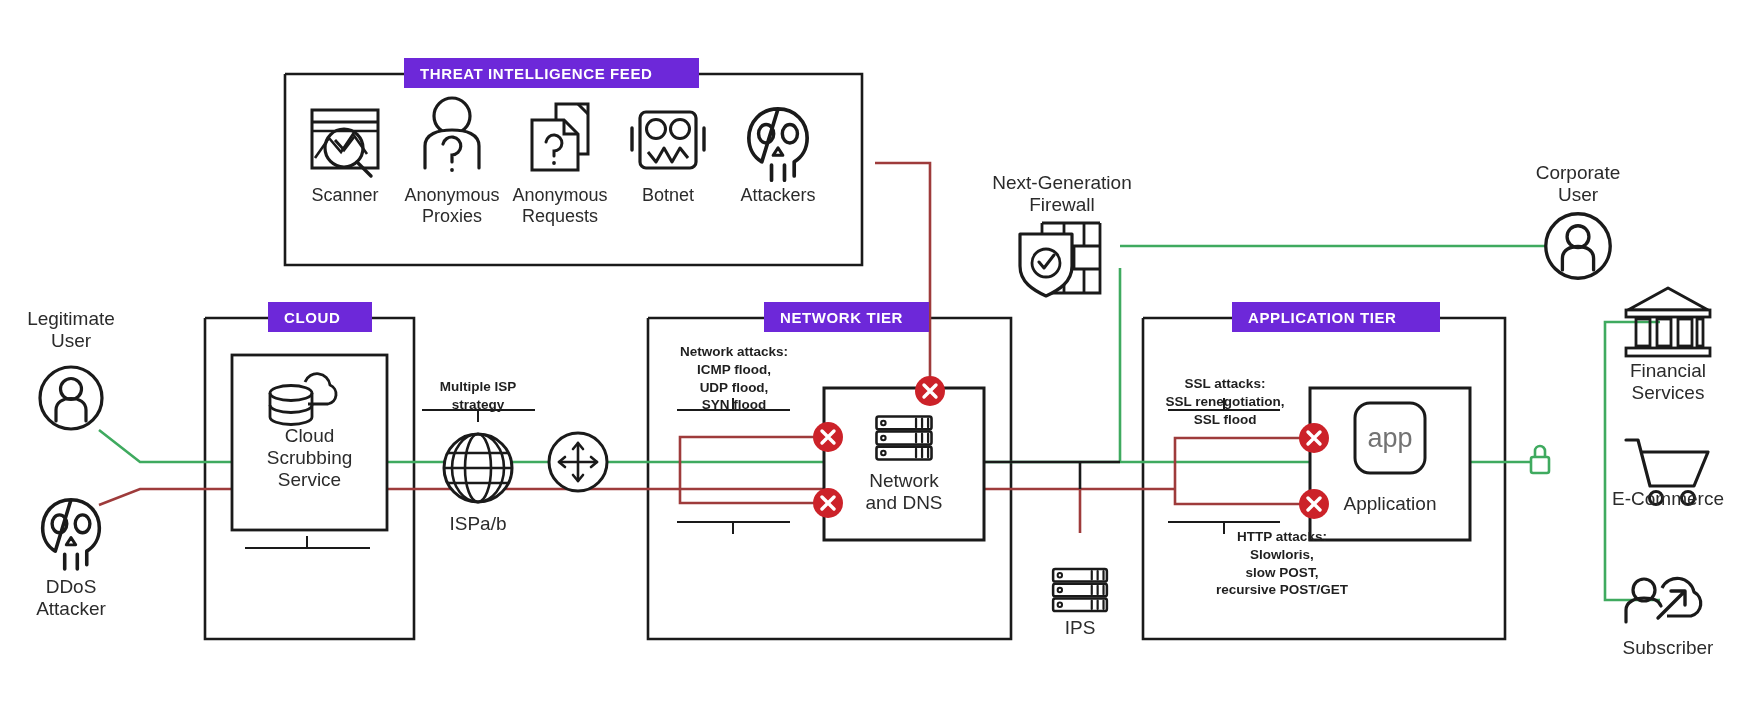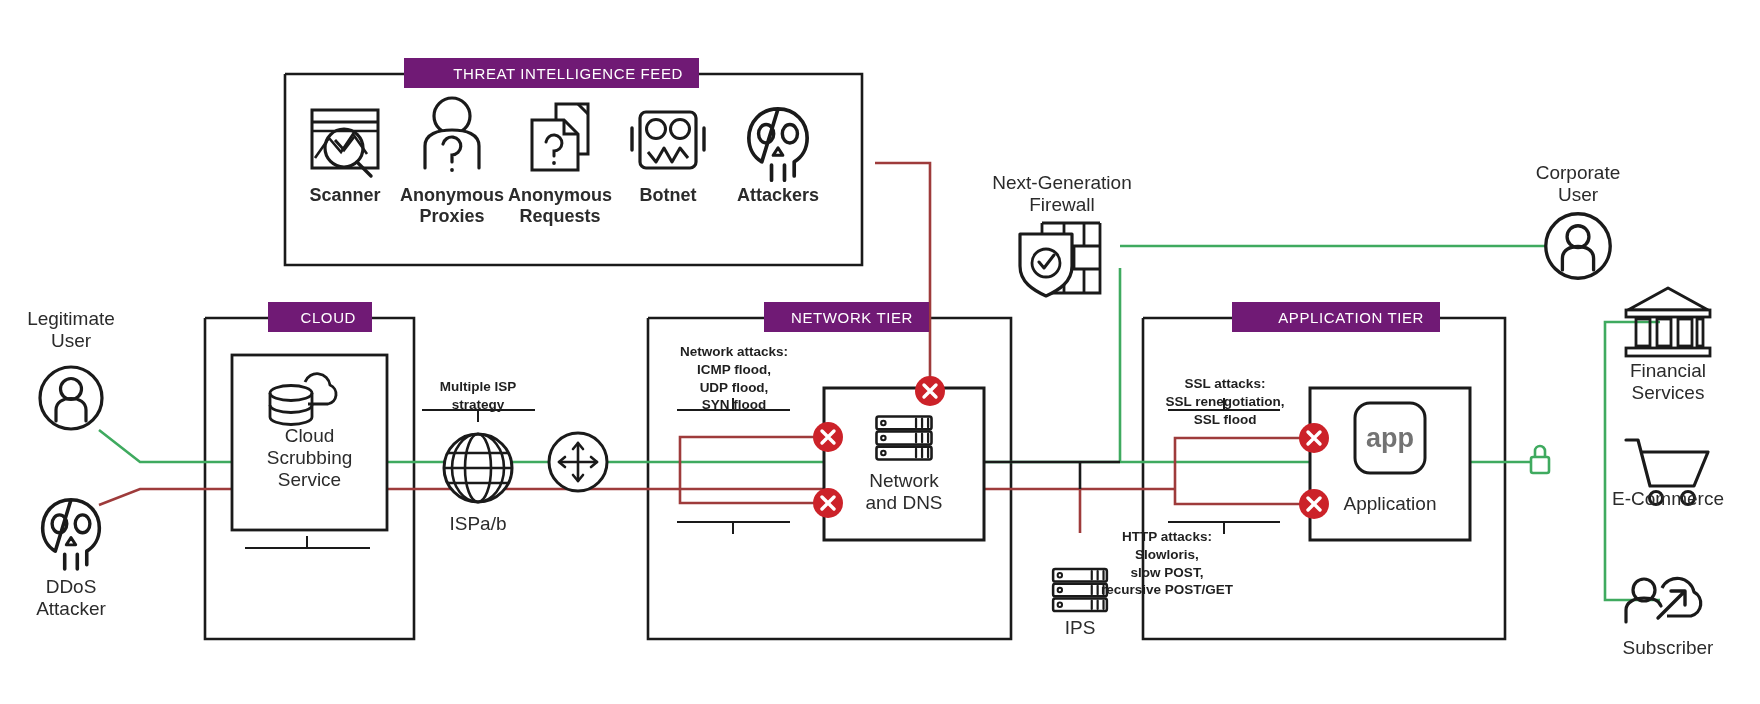--- a/index.html
+++ b/index.html
@@ -1,24 +1,24 @@
 <!DOCTYPE html>
 <html><head>
 <meta charset="utf-8">
 <style>
   html,body{margin:0;padding:0;background:#ffffff;}
   body{width:1760px;height:704px;font-family:"Liberation Sans",sans-serif;color:#1a1a1a;overflow:hidden;}
   #stage{position:relative;width:1760px;height:704px;}
   svg#diagram{position:absolute;left:0;top:0;width:1760px;height:704px;}
-  .lbl{position:absolute;text-align:center;line-height:1.15;pointer-events:none;font-weight:bold;}
+  .lbl{position:absolute;text-align:center;line-height:1.15;pointer-events:none;}
   .lbl-plain{font-size:19px;color:#2b2b2b;font-weight:400;}
   .lbl-bold{font-size:13.5px;font-weight:bold;color:#1f1f1f;line-height:1.32;}
   .lbl-icon{font-size:18px;color:#2b2b2b;}
-  .tierchip{position:absolute;background:#701a75;color:#fff;font-weight:normal;
-    font-size:15px;letter-spacing:.6px;padding:7px 16px 6px 16px;text-align:right;
+  .tierchip{position:absolute;background:#6d28d9;color:#fff;font-weight:bold;
+    font-size:15px;letter-spacing:.6px;padding:7px 16px 6px 16px;text-align:left;
     font-family:"Liberation Sans",sans-serif;}
   .appword{font-size:27px;color:#737373;}
 </style>
 </head>
 <body>
 
 <div id="stage">
 
 <svg id="diagram" viewBox="0 0 1760 704">
   <defs>
@@ -297,21 +297,21 @@
 <div class="lbl lbl-bold" style="left:655px;top:343px;width:158px;white-space:pre-line;">Network attacks:
 ICMP flood,
 UDP flood,
 SYN flood</div>
 <div class="lbl lbl-plain" style="left:824px;top:470px;width:160px;white-space:pre-line;">Network
 and DNS</div>
 
 <div class="lbl lbl-bold" style="left:1146px;top:355px;width:158px;white-space:pre-line;margin-top:20px;">SSL attacks:
 SSL renegotiation,
 SSL flood</div>
-<div class="lbl lbl-bold" style="left:1081px;top:528px;width:172px;white-space:pre-line;text-align:center;">HTTP attacks:
+<div class="lbl lbl-bold" style="left:1196px;top:528px;width:172px;white-space:pre-line;text-align:center;">HTTP attacks:
 Slowloris,
 slow POST,
 recursive POST/GET</div>
 <div class="lbl appword" style="left:1355px;top:423px;width:70px;">app</div>
 <div class="lbl lbl-plain" style="left:1310px;top:493px;width:160px;">Application</div>
 
 <div class="lbl lbl-plain" style="left:962px;top:172px;width:200px;white-space:pre-line;">Next-Generation
 Firewall</div>
 <div class="lbl lbl-plain" style="left:1020px;top:617px;width:120px;">IPS</div>
 <div class="lbl lbl-plain" style="left:1498px;top:162px;width:160px;white-space:pre-line;">Corporate

